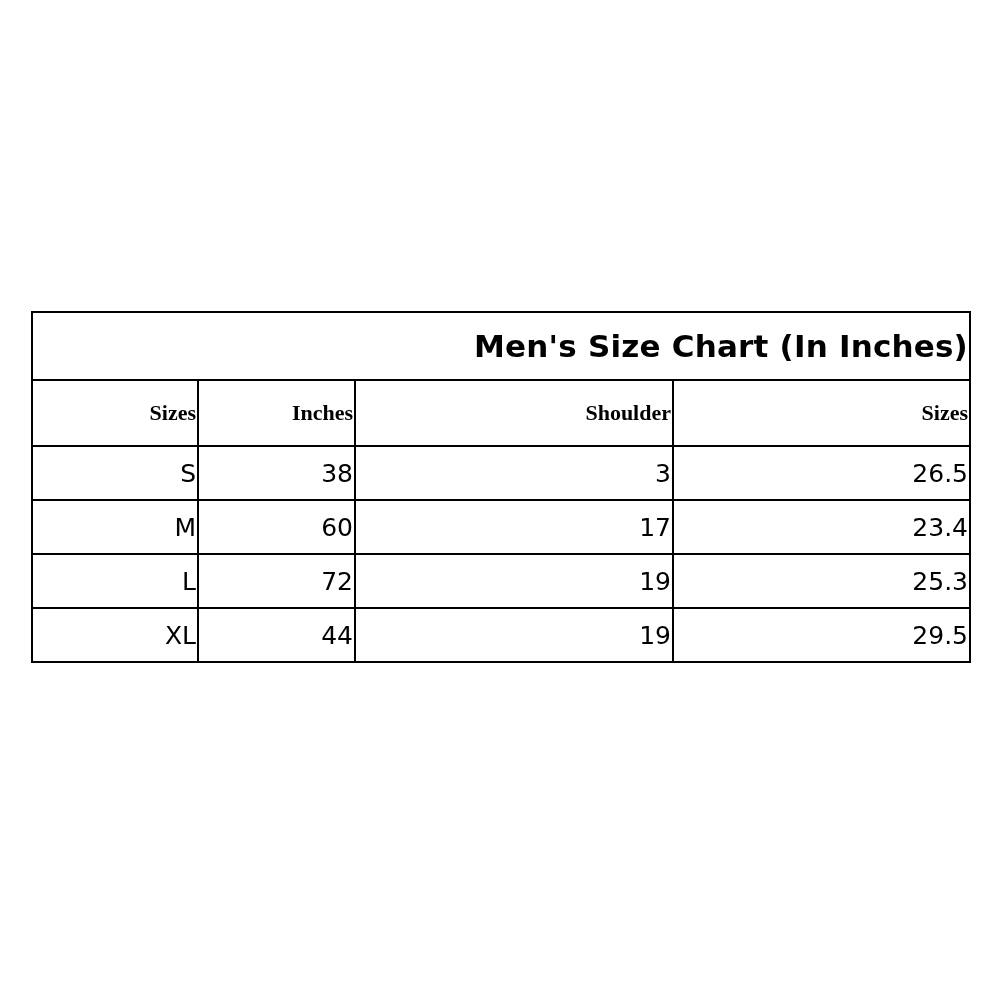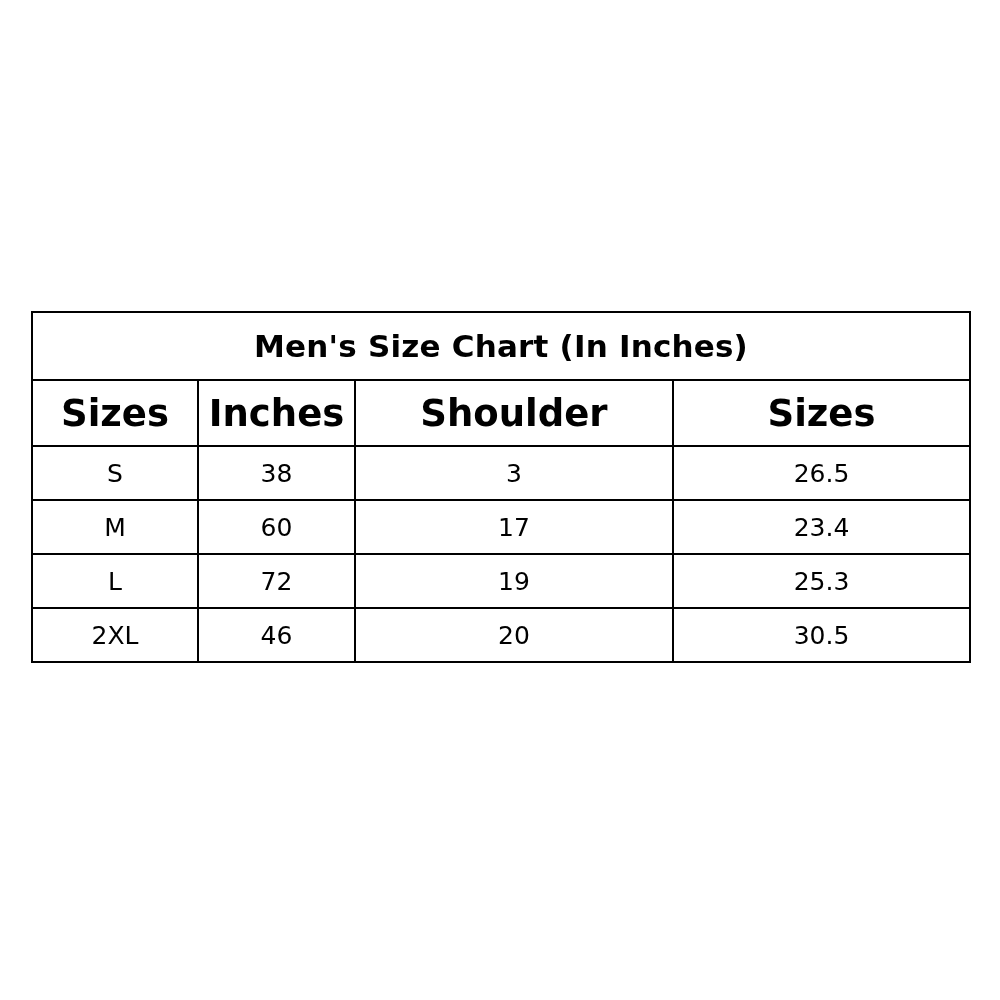--- a/index.html
+++ b/index.html
@@ -24,34 +24,35 @@
     height: 375px;
   }
   table.size-chart {
     width: 938px;
     border-collapse: collapse;
     table-layout: fixed;
     background: #ffffff;
   }
   table.size-chart td {
     border: 2px solid #000000;
-    text-align: center;
+    text-align: right;
     vertical-align: middle;
     color: #000000;
   }
   td.title-cell {
     height: 64px;
     font-size: 31px;
     font-weight: bold;
     letter-spacing: 0.2px;
   }
   td.header-cell {
     height: 62px;
-    font-size: 37px;
+    font-size: 22px;
     font-weight: bold;
+    font-family: Liberation Serif, serif;
   }
   td.body-cell {
     height: 50px;
     font-size: 25px;
     font-weight: normal;
   }
   
   col.c0 { width: 166px; }
   col.c1 { width: 157px; }
   col.c2 { width: 318px; }
@@ -91,21 +92,21 @@
           <td class="body-cell">17</td>
           <td class="body-cell">23.4</td>
         </tr>
         <tr>
           <td class="body-cell">L</td>
           <td class="body-cell">72</td>
           <td class="body-cell">19</td>
           <td class="body-cell">25.3</td>
         </tr>
         <tr>
-          <td class="body-cell">2XL</td>
-          <td class="body-cell">46</td>
-          <td class="body-cell">20</td>
-          <td class="body-cell">30.5</td>
+          <td class="body-cell">XL</td>
+          <td class="body-cell">44</td>
+          <td class="body-cell">19</td>
+          <td class="body-cell">29.5</td>
         </tr>
       </tbody>
     </table>
   </div>
 </div>
 
 </body></html>

